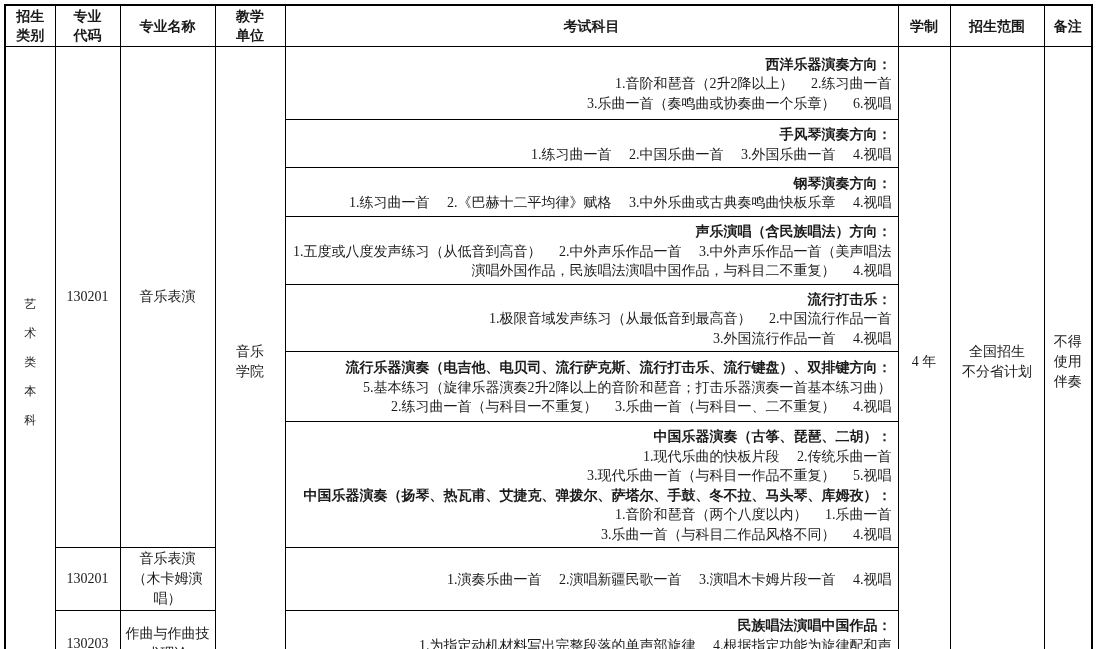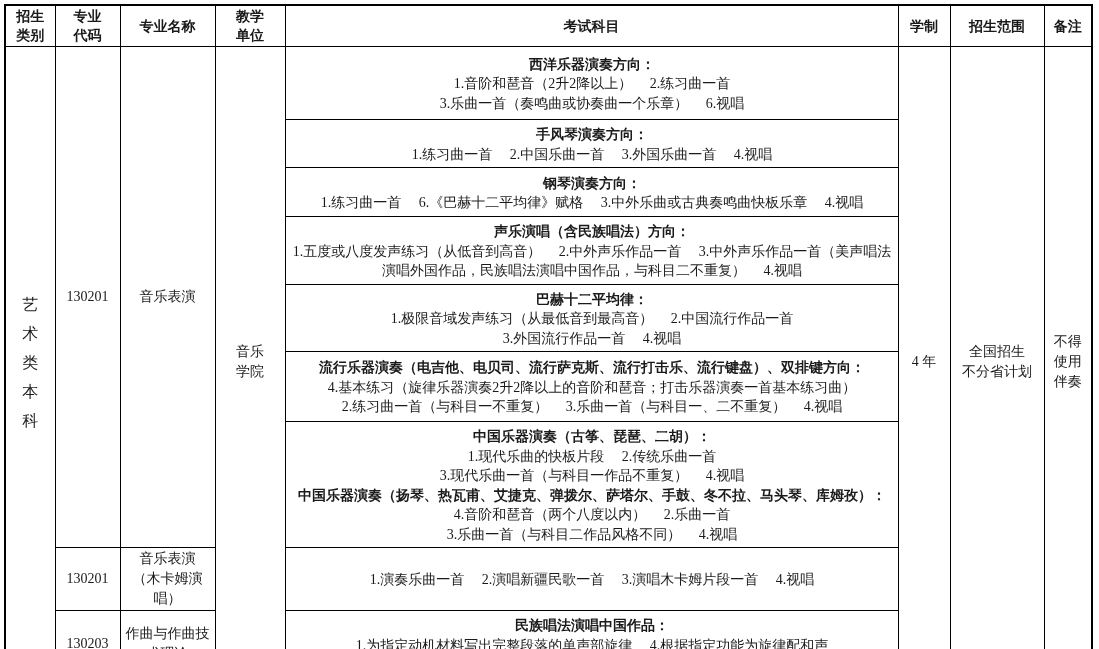--- a/index.html
+++ b/index.html
@@ -17,31 +17,31 @@
     font-size:14px;
     text-align:center;
     vertical-align:middle;
     padding:1px 4px;
     overflow:hidden;
   }
   .adm th{font-weight:bold;line-height:17px;}
   .pre{white-space:pre-line;line-height:20px;}
   th.pre{line-height:19px;}
   td.subj{
-    text-align:center;
+    text-align:right;
     padding:5px 6px 3px 7px;
     line-height:19.5px;
     margin-left:24px;
   }
   .subj .t{font-weight:bold;}
   .subj .l{font-weight:normal;font-family:Liberation Serif, serif;}
   .vert{
     width:16px;margin:0 auto;
     word-break:break-all;line-height:29px;
-    font-size:16px;text-align:center;
+    font-size:12px;text-align:center;
   }
   .code{font-size:15px;margin-top:45px;}
 </style>
 </head>
 <body>
 
 <div class="page">
   <table class="adm">
     <colgroup>
       <col style="width:50px">
@@ -93,54 +93,54 @@
     <tr style="height:48px">
       <td class="subj">
         <div class="t">手风琴演奏方向：</div>
         <div class="l">1.练习曲一首　 2.中国乐曲一首　 3.外国乐曲一首　 4.视唱</div>
       </td>
     </tr>
 
     <tr style="height:49px">
       <td class="subj">
         <div class="t">钢琴演奏方向：</div>
-        <div class="l">1.练习曲一首　 6.《巴赫十二平均律》赋格　 3.中外乐曲或古典奏鸣曲快板乐章　 4.视唱</div>
+        <div class="l">1.练习曲一首　 2.《巴赫十二平均律》赋格　 3.中外乐曲或古典奏鸣曲快板乐章　 4.视唱</div>
       </td>
     </tr>
 
     <tr style="height:52px">
       <td class="subj">
         <div class="t">声乐演唱（含民族唱法）方向：</div>
         <div class="l">1.五度或八度发声练习（从低音到高音）　 2.中外声乐作品一首　 3.中外声乐作品一首（美声唱法演唱外国作品，民族唱法演唱中国作品，与科目二不重复）　 4.视唱</div>
       </td>
     </tr>
 
     <tr style="height:63px">
       <td class="subj">
-        <div class="t">巴赫十二平均律：</div>
+        <div class="t">流行打击乐：</div>
         <div class="l">1.极限音域发声练习（从最低音到最高音）　 2.中国流行作品一首</div>
         <div class="l">3.外国流行作品一首　 4.视唱</div>
       </td>
     </tr>
 
     <tr style="height:70px">
       <td class="subj">
         <div class="t">流行乐器演奏（电吉他、电贝司、流行萨克斯、流行打击乐、流行键盘）、双排键方向：</div>
-        <div class="l">4.基本练习（旋律乐器演奏2升2降以上的音阶和琶音；打击乐器演奏一首基本练习曲）</div>
+        <div class="l">5.基本练习（旋律乐器演奏2升2降以上的音阶和琶音；打击乐器演奏一首基本练习曲）</div>
         <div class="l">2.练习曲一首（与科目一不重复）　 3.乐曲一首（与科目一、二不重复）　 4.视唱</div>
       </td>
     </tr>
 
     <tr style="height:122px">
       <td class="subj">
         <div class="t">中国乐器演奏（古筝、琵琶、二胡）：</div>
         <div class="l">1.现代乐曲的快板片段　 2.传统乐曲一首</div>
-        <div class="l">3.现代乐曲一首（与科目一作品不重复）　 4.视唱</div>
+        <div class="l">3.现代乐曲一首（与科目一作品不重复）　 5.视唱</div>
         <div class="t">中国乐器演奏（扬琴、热瓦甫、艾捷克、弹拨尔、萨塔尔、手鼓、冬不拉、马头琴、库姆孜）：</div>
-        <div class="l">4.音阶和琶音（两个八度以内）　 2.乐曲一首</div>
+        <div class="l">1.音阶和琶音（两个八度以内）　 1.乐曲一首</div>
         <div class="l">3.乐曲一首（与科目二作品风格不同）　 4.视唱</div>
       </td>
     </tr>
 
     <tr style="height:42px">
       <td class="code">130201</td>
       <td class="pre">音乐表演
 （木卡姆演唱）</td>
       <td class="subj">
         <div class="l">1.演奏乐曲一首　 2.演唱新疆民歌一首　 3.演唱木卡姆片段一首　 4.视唱</div>

